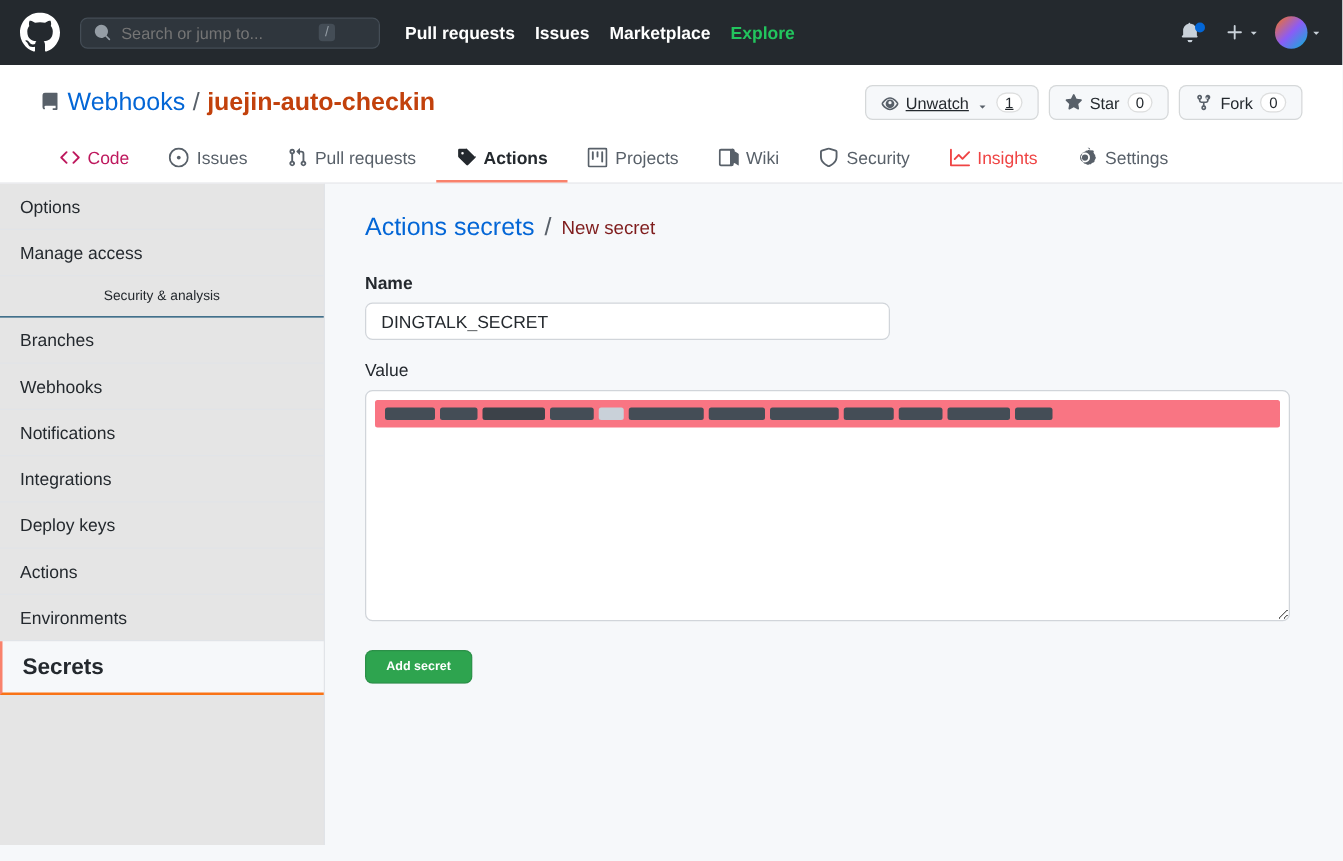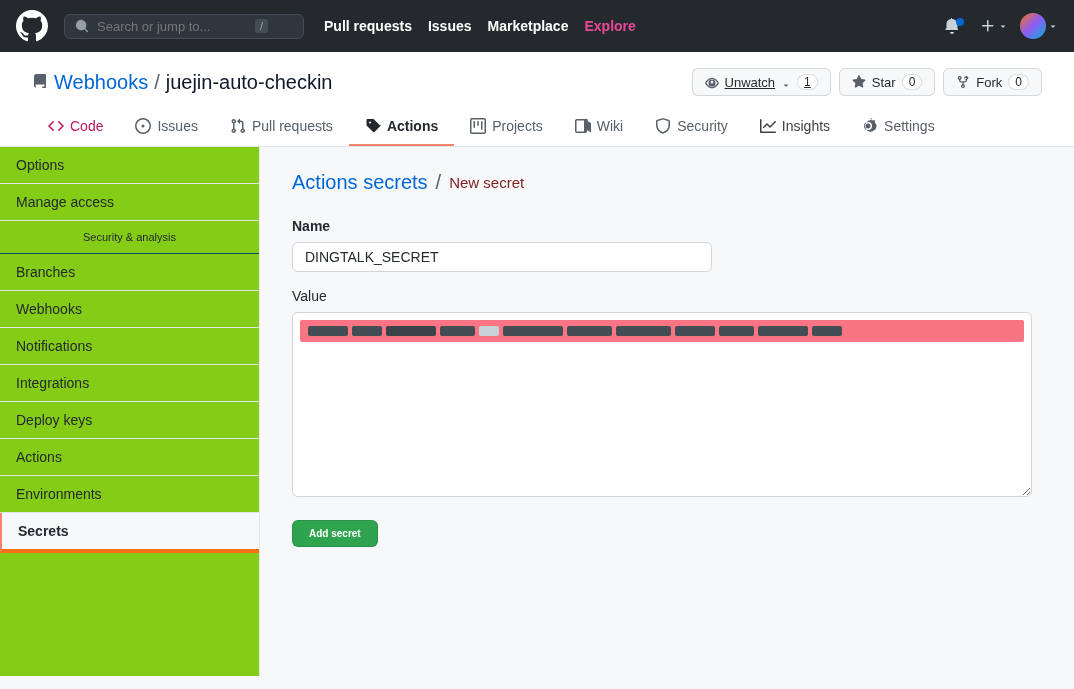--- a/index.html
+++ b/index.html
@@ -21,21 +21,21 @@
       <path d="M11.5 7a4.5 4.5 0 1 1-9 0 4.5 4.5 0 0 1 9 0zm-.82 4.74a6 6 0 1 1 1.06-1.06l3.04 3.03a.75.75 0 1 1-1.06 1.06L10.68 11.74z"></path>
     </svg>
     <input type="text" style="background: transparent; border: none; color: rgb(201, 209, 217); font-size: 13px; outline: none; width: 150px;" placeholder="Search or jump to...">
     <span style="background:#444d56; color:#959da5; border-radius:3px; padding:1px 5px; font-size:11px;">/</span>
   </div>
 
   <div style="display:flex; align-items:center; gap:16px; margin-left:4px;">
     <a href="#" style="color:#fff; text-decoration:none; font-size:14px; font-weight:600;">Pull requests</a>
     <a href="#" style="color:#fff; text-decoration:none; font-size:14px; font-weight:600;">Issues</a>
     <a href="#" style="color:#fff; text-decoration:none; font-size:14px; font-weight:600;">Marketplace</a>
-    <a href="#" style="color:#ec4899; text-decoration:none; font-size:14px; font-weight:600;">Explore</a>
+    <a href="#" style="color:#22c55e; text-decoration:none; font-size:14px; font-weight:600;">Explore</a>
   </div>
 
   <div style="margin-left:auto; display:flex; align-items:center; gap:8px;">
     <div class="notif-wrap">
       <button style="background:transparent; border:none; cursor:pointer; color:#fff; padding:4px; display:flex; align-items:center;">
         <svg width="16" height="16" viewBox="0 0 16 16" fill="#c9d1d9">
           <path d="M8 16a2 2 0 0 0 1.985-1.75c.017-.137-.097-.25-.235-.25h-3.5c-.138 0-.252.113-.235.25A2 2 0 0 0 8 16zm.35-14.914c-.196-.04-.35-.216-.35-.416V.5a.5.5 0 0 0-1 0v.17c0 .2-.154.376-.35.416A5.5 5.5 0 0 0 2.5 7v2.964l-.5.502A.75.75 0 0 0 2.5 12h11a.75.75 0 0 0 .5-1.034l-.5-.502V7a5.5 5.5 0 0 0-4.65-5.914z"></path>
         </svg>
         <span style="width:8px; height:8px; background:#0366d6; border-radius:50%; margin-left:-4px; margin-top:-8px;"></span>
       </button>
@@ -58,21 +58,21 @@
 </nav>
 
 <div style="background:#fff; border-bottom:1px solid #e1e4e8; padding:16px 32px 0;">
   <div style="display:flex; align-items:center; justify-content:space-between; margin-bottom:12px;">
     <div style="display:flex; align-items:center; gap:6px;">
       <svg width="16" height="16" viewBox="0 0 16 16" fill="#586069">
         <path d="M2 2.5A2.5 2.5 0 0 1 4.5 0h8.75a.75.75 0 0 1 .75.75v12.5a.75.75 0 0 1-.75.75h-2.5a.75.75 0 1 1 0-1.5h1.75v-2h-8a1 1 0 0 0-.714 1.7.75.75 0 0 1-1.072 1.05A2.495 2.495 0 0 1 2 11.5zm10.5-1V9h-8c-.356 0-.694.074-1 .208V2.5a1 1 0 0 1 1-1z"></path>
       </svg>
       <a href="#" style="color:#0366d6; text-decoration:none; font-size:20px; font-weight:400;">Webhooks</a>
       <span style="color:#586069; font-size:20px;">/</span>
-      <a href="#" style="color:#0f172a; text-decoration:none; font-size:20px; font-weight:400;">juejin-auto-checkin</a>
+      <a href="#" style="color:#c2410c; text-decoration:none; font-size:20px; font-weight:700;">juejin-auto-checkin</a>
     </div>
     <div style="display:flex; gap:8px;">
       <button style="display:flex; align-items:flex-end; gap:6px; background:#f6f8fa; border:1px solid rgba(27,31,35,.15); border-radius:6px; padding:5px 12px; font-size:13px; cursor:pointer; color:#24292e;text-decoration:underline;">
         <svg width="14" height="14" viewBox="0 0 16 16" fill="#586069">
           <path d="M1.679 7.932c.412-.621 1.242-1.75 2.366-2.717C5.175 4.242 6.527 3.5 8 3.5c1.473 0 2.824.742 3.955 1.715 1.124.967 1.954 2.096 2.366 2.717a.119.119 0 0 1 0 .136c-.412.621-1.242 1.75-2.366 2.717C10.825 11.758 9.473 12.5 8 12.5c-1.473 0-2.824-.742-3.955-1.715C2.92 9.818 2.09 8.69 1.679 8.068a.119.119 0 0 1 0-.136zM8 2c-1.981 0-3.67.992-4.933 2.078C1.797 5.169.88 6.423.43 7.1a1.619 1.619 0 0 0 0 1.798c.45.678 1.367 1.932 2.637 3.024C4.329 13.008 6.019 14 8 14c1.981 0 3.67-.992 4.933-2.078 1.27-1.092 2.187-2.346 2.637-3.023a1.619 1.619 0 0 0 0-1.798c-.45-.678-1.367-1.932-2.637-3.023C11.671 2.992 9.981 2 8 2zm0 6.5a1.5 1.5 0 1 1 0-3 1.5 1.5 0 0 1 0 3zM8 4a4 4 0 1 0 0 8 4 4 0 0 0 0-8z"></path>
         </svg>
         <span>Unwatch</span>
         <svg width="10" height="10" viewBox="0 0 16 16" fill="#586069">
           <path d="M4.427 7.427l3.396 3.396a.25.25 0 0 0 .354 0l3.396-3.396A.25.25 0 0 0 11.396 7H4.604a.25.25 0 0 0-.177.427z"></path>
         </svg>
@@ -132,49 +132,49 @@
           <path d="M1.75 1A1.75 1.75 0 0 0 0 2.75v10.5C0 14.216.784 15 1.75 15h8.5A1.75 1.75 0 0 0 12 13.25v-.633c.227-.063.434-.149.625-.258l2.75 1.833A.75.75 0 0 0 16.5 13.5V5.75a.75.75 0 0 0-.342-.636l-2.75-1.667a2.037 2.037 0 0 0-.625-.256V2.75A1.75 1.75 0 0 0 10.25 1h-8.5zM9 13.25a.25.25 0 0 1-.25.25h-7a.25.25 0 0 1-.25-.25V2.75a.25.25 0 0 1 .25-.25h7a.25.25 0 0 1 .25.25v.75H9v9.75z"></path>
         </svg>
       <span>Wiki</span>
     </a>
     <a href="#" style="display:flex; align-items:center; gap:6px; padding:10px 16px; font-size:14px; color:#586069; text-decoration:none; border-bottom:2px solid transparent; cursor:pointer;">
       <svg width="16" height="16" viewBox="0 0 16 16" fill="currentColor">
           <path d="M7.467.133a1.75 1.75 0 0 1 1.066 0l5.25 1.68A1.75 1.75 0 0 1 15 3.48V7c0 1.566-.32 3.182-1.303 4.682-.983 1.498-2.585 2.813-5.032 3.855a1.7 1.7 0 0 1-1.33 0c-2.447-1.042-4.049-2.357-5.032-3.855C1.32 10.182 1 8.566 1 7V3.48a1.75 1.75 0 0 1 1.217-1.667l5.25-1.68zm.61 1.429a.25.25 0 0 0-.153 0l-5.25 1.68a.25.25 0 0 0-.174.238V7c0 1.358.275 2.666 1.057 3.86.784 1.194 2.121 2.34 4.366 3.297a.2.2 0 0 0 .154 0c2.245-.956 3.582-2.104 4.366-3.298C13.225 9.666 13.5 8.36 13.5 7V3.48a.25.25 0 0 0-.174-.237l-5.25-1.68z"></path>
         </svg>
       <span>Security</span>
     </a>
-    <a href="#" style="display:flex; align-items:center; gap:6px; padding:10px 16px; font-size:14px; color:#404040; text-decoration:none; border-bottom:2px solid transparent; cursor:pointer;">
+    <a href="#" style="display:flex; align-items:center; gap:6px; padding:10px 16px; font-size:14px; color:#ef4444; text-decoration:none; border-bottom:2px solid transparent; cursor:pointer;">
       <svg width="16" height="16" viewBox="0 0 16 16" fill="currentColor">
           <path d="M1.5 1.75V13.5h13.75a.75.75 0 0 1 0 1.5H.75a.75.75 0 0 1-.75-.75V1.75a.75.75 0 0 1 1.5 0zm14.28 2.53-5.25 5.25a.75.75 0 0 1-1.06 0L7 7.06 4.28 9.78a.75.75 0 0 1-1.06-1.06l3.25-3.25a.75.75 0 0 1 1.06 0L10 7.94l4.72-4.72a.75.75 0 1 1 1.06 1.06z"></path>
         </svg>
       <span>Insights</span>
     </a>
     <a href="#" style="display:flex; align-items:center; gap:6px; padding:10px 16px; font-size:14px; color:#586069; text-decoration:none; border-bottom:2px solid transparent; cursor:pointer;">
       <svg width="16" height="16" viewBox="0 0 16 16" fill="currentColor">
           <path d="M8 0a8.2 8.2 0 0 1 .701.031C9.444.095 9.99.645 9.99 1.35a.64.64 0 0 0 .398.61l.788.303a.64.64 0 0 0 .72-.158 8.201 8.201 0 0 1 1.088.632.64.64 0 0 0 .148.71l-.12.123a.64.64 0 0 0-.016.9 8.2 8.2 0 0 1 .515.956.64.64 0 0 0 .59.394 8.16 8.16 0 0 1 .087 1.218.64.64 0 0 0 .43.593 8.145 8.145 0 0 1-.015 1.225.64.64 0 0 0-.426.601 8.16 8.16 0 0 1-.5.972.64.64 0 0 0 .01.72 8.2 8.2 0 0 1-.832.924.64.64 0 0 0-.71.15 8.13 8.13 0 0 1-.956.516.64.64 0 0 0-.394.59 8.16 8.16 0 0 1-1.217.087.64.64 0 0 0-.593.43 8.145 8.145 0 0 1-1.225-.015.64.64 0 0 0-.601-.426 8.16 8.16 0 0 1-.972-.5.64.64 0 0 0-.72.01 8.2 8.2 0 0 1-.924-.832.64.64 0 0 0-.15-.71 8.13 8.13 0 0 1-.516-.956.64.64 0 0 0-.59-.394 8.16 8.16 0 0 1-.087-1.217.64.64 0 0 0-.43-.593 8.145 8.145 0 0 1 .015-1.225.64.64 0 0 0 .426-.601 8.16 8.16 0 0 1 .5-.972.64.64 0 0 0-.01-.72 8.2 8.2 0 0 1 .832-.924.64.64 0 0 0 .71-.15 8.13 8.13 0 0 1 .956-.516.64.64 0 0 0 .394-.59 8.16 8.16 0 0 1 1.218-.087.64.64 0 0 0 .593-.43 8.145 8.145 0 0 1 1.225.015.64.64 0 0 0 .601.426c.333.155.65.337.95.543zm-2 4.007a4 4 0 1 0 0 8 4 4 0 0 0 0-8zm0 1.5a2.5 2.5 0 1 1 0 5 2.5 2.5 0 0 1 0-5z"></path>
         </svg>
       <span>Settings</span>
     </a>
   </div>
 </div>
 
 <div style="display:flex; min-height:calc(689px - 160px); background:#f6f8fa;">
 
-  <div style="width:260px; background:#84cc16; border-right:1px solid #e1e4e8; flex-shrink:0;">
+  <div style="width:260px; background:#e5e5e5; border-right:1px solid #e1e4e8; flex-shrink:0;">
     <a href="#" style="display:block; padding:10px 16px; color:#24292e; text-decoration:none; font-size:14px; border-bottom:1px solid #e1e4e8;">Options</a>
     <a href="#" style="display:block; padding:10px 16px; color:#24292e; text-decoration:none; font-size:14px; border-bottom:1px solid #e1e4e8;">Manage access</a>
     <a href="#" style="display:block; padding:10px 16px; color:#24292e; text-decoration:none; font-size:11px; border-bottom:1px solid #0c4a6e;text-align:center;">Security &amp; analysis</a>
     <a href="#" style="display:block; padding:10px 16px; color:#24292e; text-decoration:none; font-size:14px; border-bottom:1px solid #e1e4e8;">Branches</a>
     <a href="#" style="display:block; padding:10px 16px; color:#24292e; text-decoration:none; font-size:14px; border-bottom:1px solid #e1e4e8;">Webhooks</a>
     <a href="#" style="display:block; padding:10px 16px; color:#24292e; text-decoration:none; font-size:14px; border-bottom:1px solid #e1e4e8;">Notifications</a>
     <a href="#" style="display:block; padding:10px 16px; color:#24292e; text-decoration:none; font-size:14px; border-bottom:1px solid #e1e4e8;">Integrations</a>
     <a href="#" style="display:block; padding:10px 16px; color:#24292e; text-decoration:none; font-size:14px; border-bottom:1px solid #e1e4e8;">Deploy keys</a>
     <a href="#" style="display:block; padding:10px 16px; color:#24292e; text-decoration:none; font-size:14px; border-bottom:1px solid #e1e4e8;">Actions</a>
     <a href="#" style="display:block; padding:10px 16px; color:#24292e; text-decoration:none; font-size:14px; border-bottom:1px solid #e1e4e8;">Environments</a>
-    <a href="#" style="display:block; padding:10px 16px; color:#24292e; text-decoration:none; font-size:14px; border-bottom:4px solid #f97316; border-left:2px solid #f9826c; background:#f6f8fa; font-weight:600;">Secrets</a>
+    <a href="#" style="display:block; padding:10px 16px; color:#24292e; text-decoration:none; font-size:18px; border-bottom:2px solid #f97316; border-left:2px solid #f9826c; background:#f6f8fa; font-weight:600;">Secrets</a>
   </div>
 
   <div style="flex:1; padding:24px 32px;">
     
     <div style="display:flex; align-items:center; gap:8px; margin-bottom:24px;">
       <a href="#" style="color:#0366d6; text-decoration:none; font-size:20px; font-weight:400;text-align:center;">Actions secrets</a>
       <span style="color:#586069; font-size:20px;">/</span>
       <span style="color:#7f1d1d; font-size:15px; font-weight:400;text-align:right;">New secret</span>
     </div>
 

